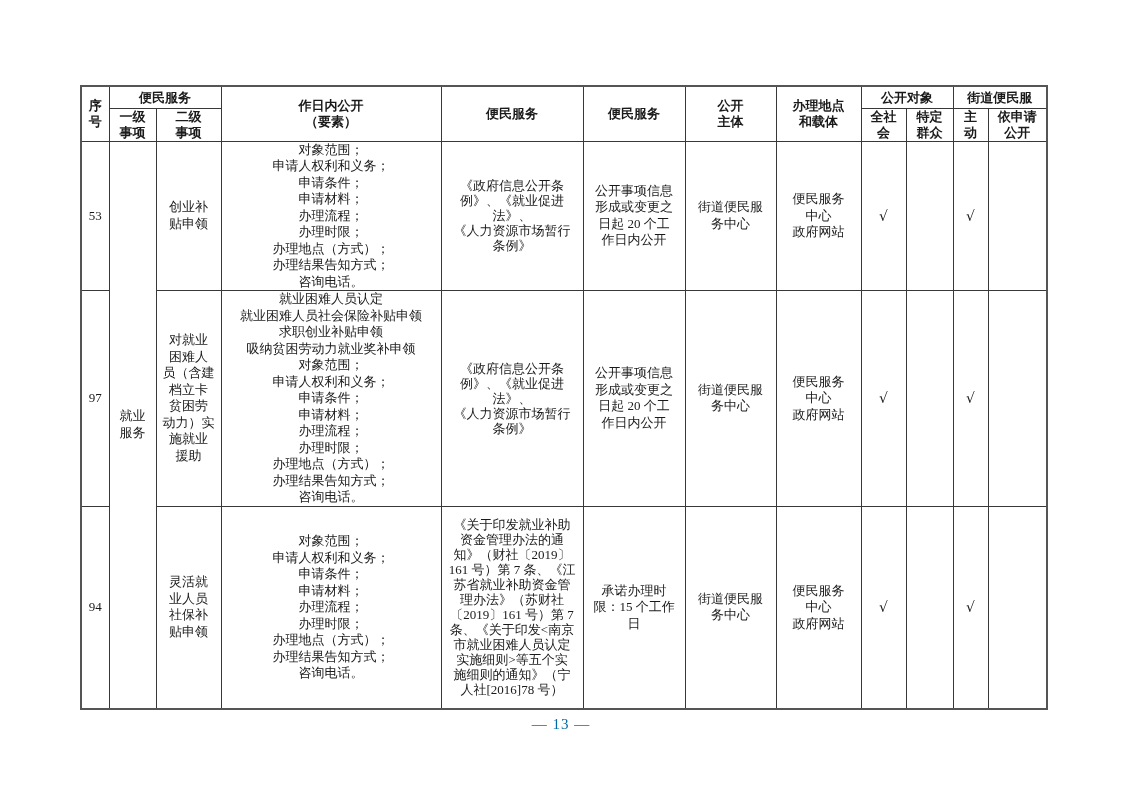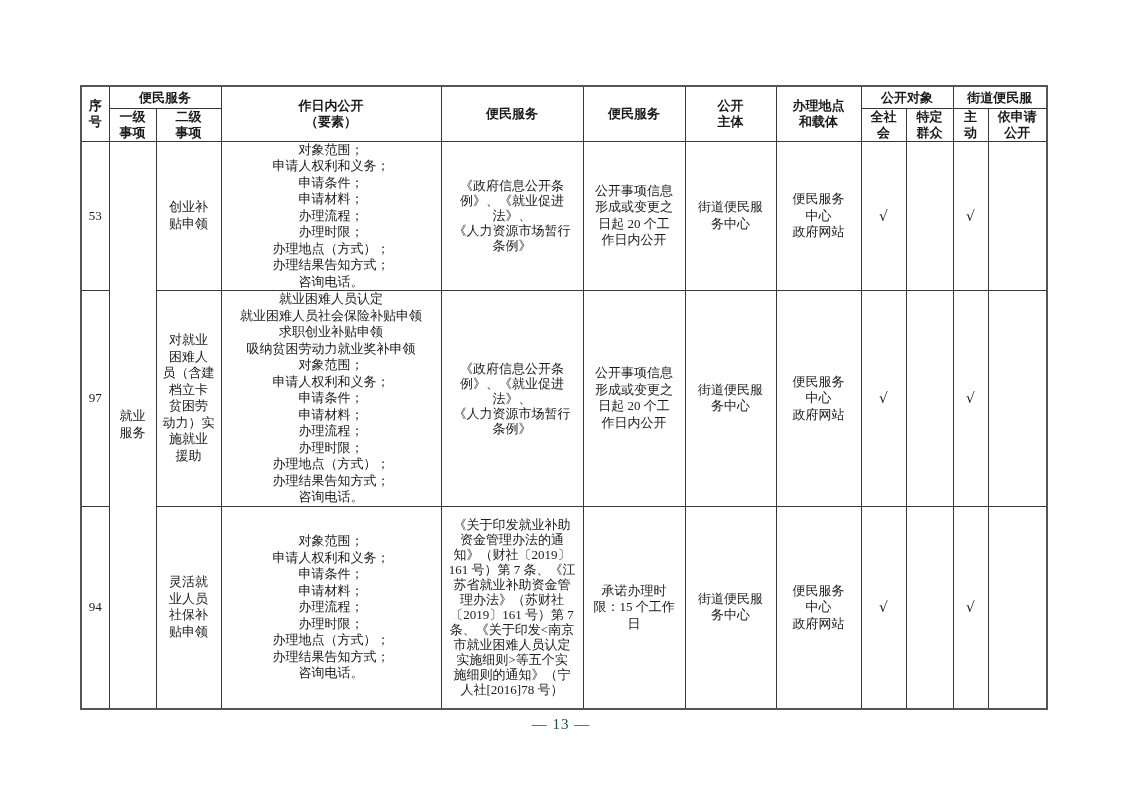--- a/index.html
+++ b/index.html
@@ -47,21 +47,21 @@
   td.content-cell { padding: 0 4px; }
   td.check-cell   { font-size: 14px; font-family: "DejaVu Sans", sans-serif; }
   .page-number {
     position: absolute;
     top: 716px;
     left: 0;
     width: 1122px;
     text-align: center;
     font-size: 15px;
     letter-spacing: 1px;
-    color: #14532d;
+    color: #0369a1;
   }
 </style>
 </head>
 <body>
 
 <table class="doc-table">
   <colgroup>
     <col style="width:28px">
     <col style="width:47px">
     <col style="width:65px">

